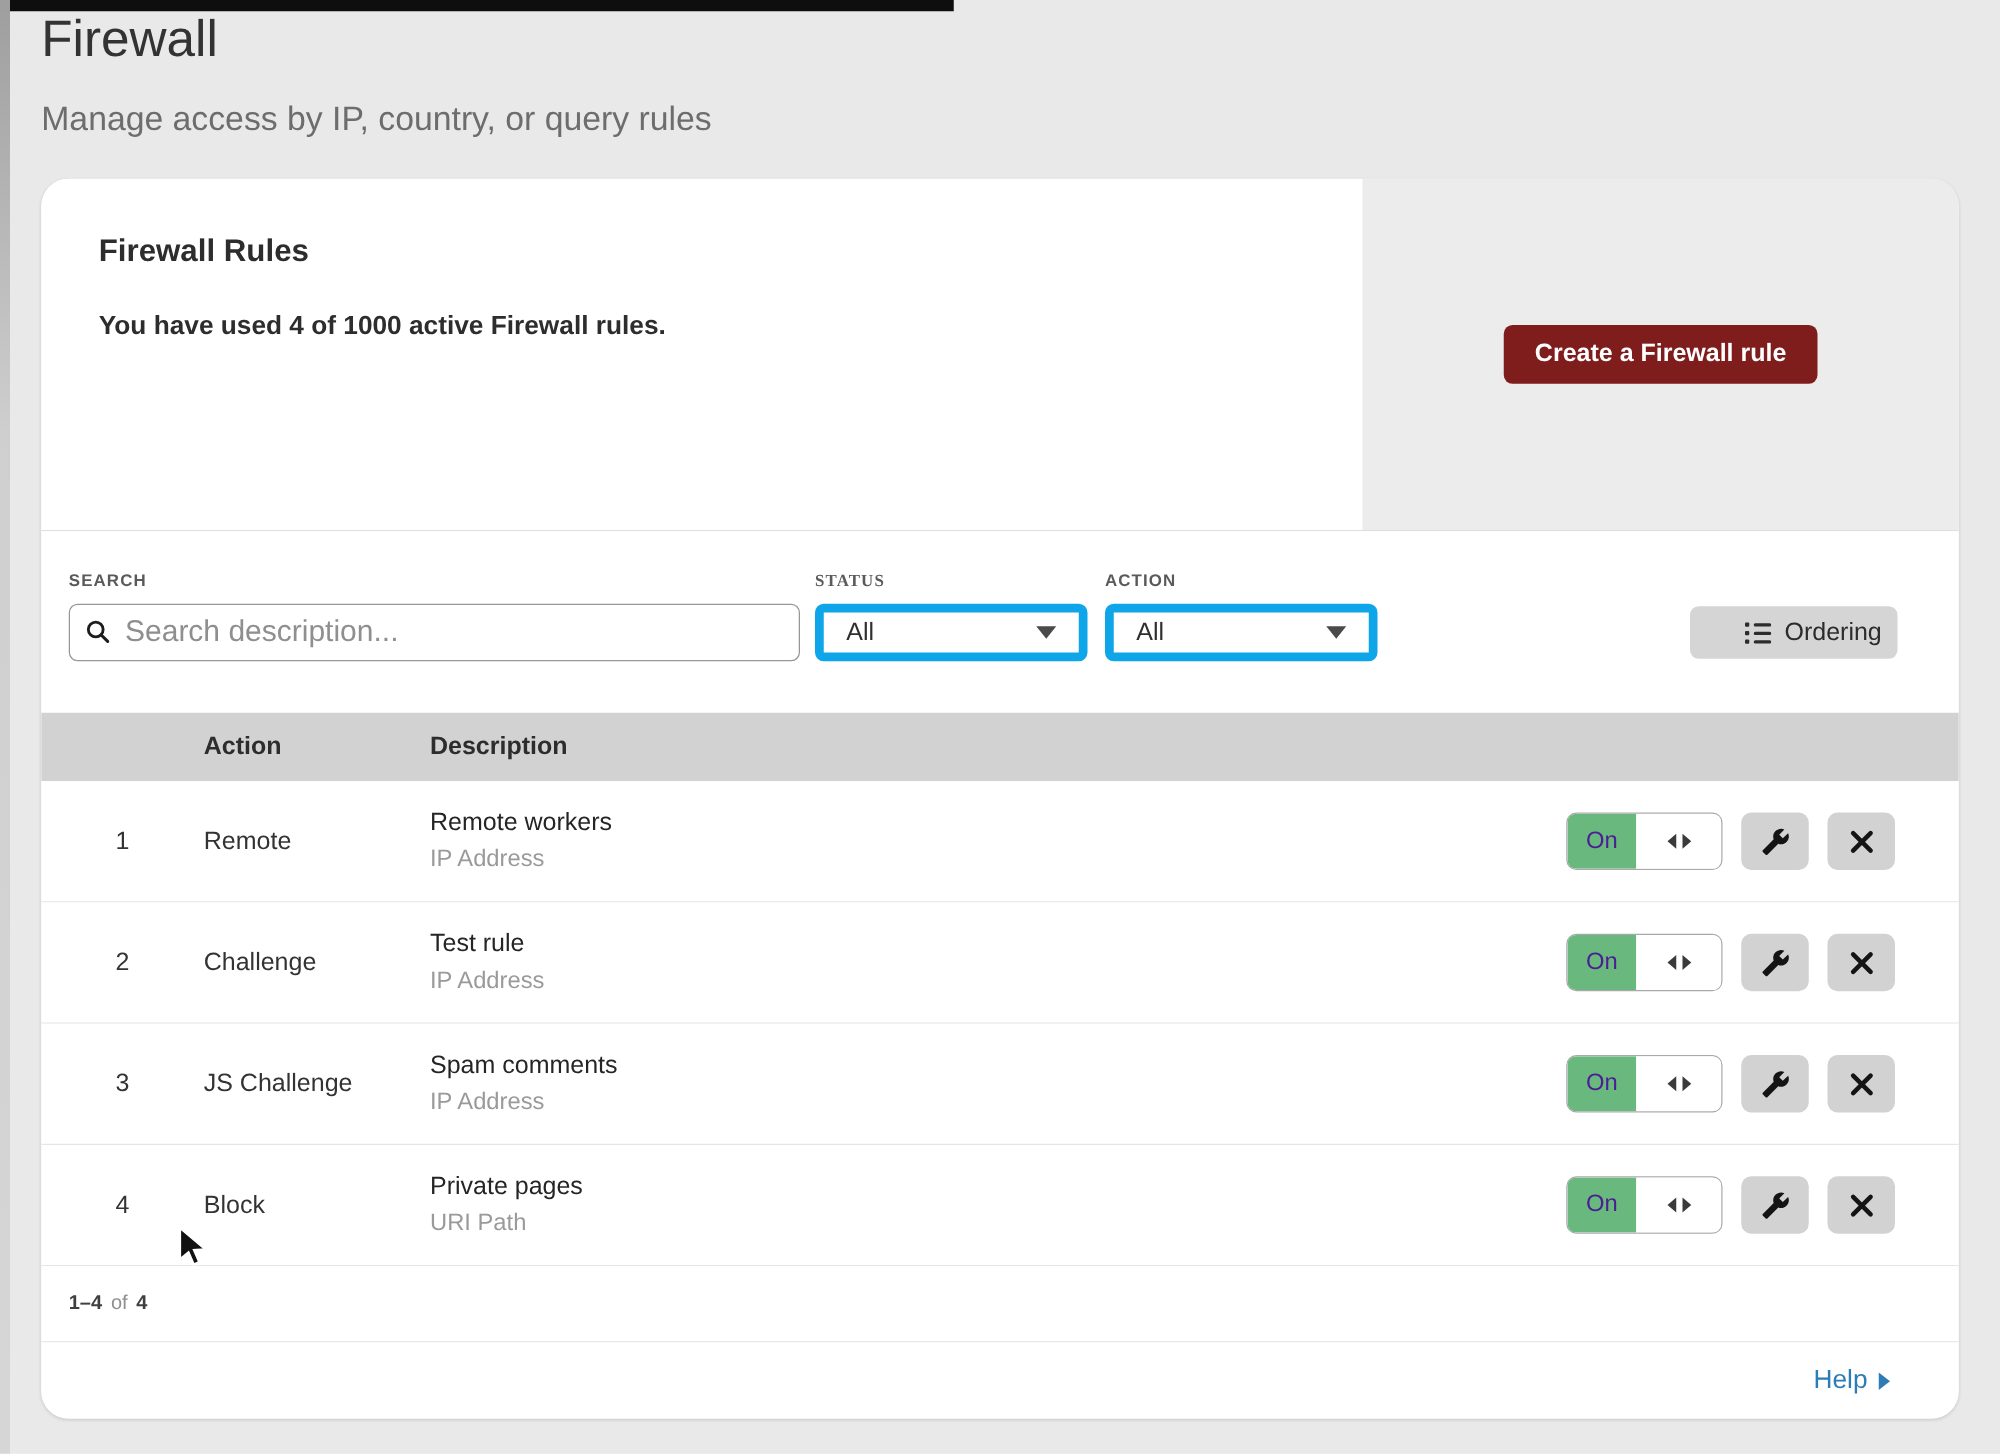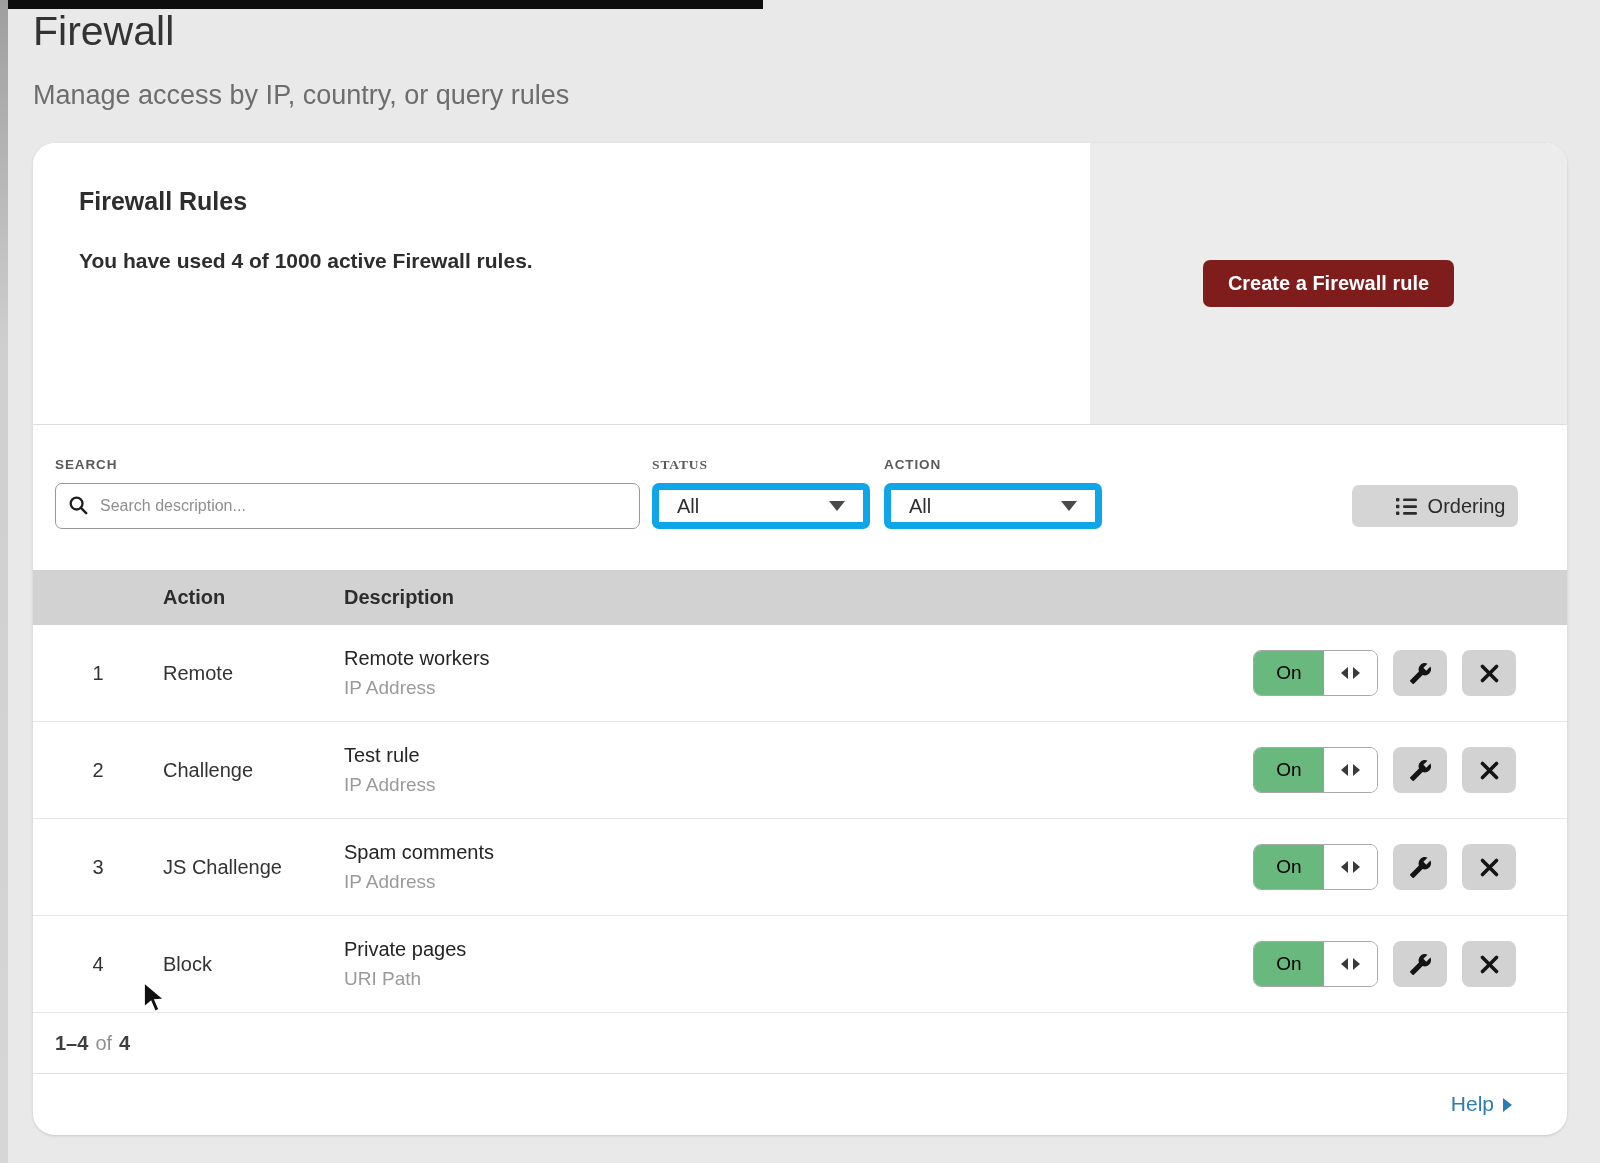--- a/index.html
+++ b/index.html
@@ -43,21 +43,21 @@
 
   
   .filters { position:relative; height:145px; background:#fff; }
   .filter-label { position:absolute; font-size:13.5px; font-weight:700; letter-spacing:0.9px; color:#5a5a5a; }
   .lbl-search { left:22px;  top:32px; }
   .lbl-status { left:619px; top:32px;font-family:Liberation Serif, serif; }
   .lbl-action { left:851px; top:32px; }
   .search-box { position:absolute; left:22px; top:58px; width:585px; height:46px; }
   .search-box input {
     width:100%; height:100%; border:1px solid #979797; border-radius:7px;
-    font-family:inherit; font-size:16px; color:#2f2f2f; padding:0 14px 0 44px; background:#fff; outline:none;
+    font-family:inherit; font-size:24px; color:#2f2f2f; padding:0 14px 0 44px; background:#fff; outline:none;
   }
   .search-box input::placeholder { color:#8f8f8f; }
   .search-glyph { position:absolute; left:13px; top:12px; width:21px; height:21px; pointer-events:none; }
   .dropdown {
     position:absolute; top:58px; width:218px; height:46px;
     border:7px solid #0ea5e9; border-radius:7px; background:#fff;
     display:flex; align-items:center; padding:0 18px; font-size:20px; color:#2f2f2f; cursor:pointer;
   }
   .dd-status { left:619px; }
   .dd-action { left:851px; }
@@ -86,36 +86,36 @@
   .rule-row .col-action { font-size:20px; color:#333; }
   .desc-title { font-size:20px; color:#252525; margin-bottom:7px; }
   .desc-sub   { font-size:19px; color:#9a9a9a; }
   .row-controls { display:flex; align-items:center; gap:15px; padding-right:51px; }
 
   .toggle {
     display:flex; width:125px; height:46px; border-radius:8px; overflow:hidden;
     border:1px solid #a9a9a9; cursor:pointer; background:#fff;
   }
   .toggle-on {
-    width:70px; background:#69b87e; color:#000000; font-size:19px;
+    width:55px; background:#69b87e; color:#4c1d95; font-size:19px;
     display:flex; align-items:center; justify-content:center;text-align:center;
   }
   .toggle-handle { flex:1; background:#fff; display:flex; align-items:center; justify-content:center; gap:5px; }
   .tri-left  { width:0; height:0; border-top:6px solid transparent; border-bottom:6px solid transparent; border-right:7px solid #3a3a3a; }
   .tri-right { width:0; height:0; border-top:6px solid transparent; border-bottom:6px solid transparent; border-left:7px solid #3a3a3a; }
 
   .icon-btn {
     width:54px; height:46px; border:none; border-radius:8px; background:#d2d2d2;
     display:flex; align-items:center; justify-content:center; cursor:pointer;
   }
   .wrench-svg { transform:scaleX(-1); }
 
   
   .pagination { height:61px; display:flex; align-items:center; padding-left:22px;
-                border-bottom:1px solid #e2e2e2; font-size:20px; background:#fff; }
+                border-bottom:1px solid #e2e2e2; font-size:16px; background:#fff; }
   .pg-strong { font-weight:700; color:#3f3f3f; }
   .pg-of { color:#8f8f8f; margin:0 7px; }
   .help-row { height:59px; display:flex; align-items:center; justify-content:flex-end;
               padding-right:55px; background:#fff; }
   .help-link { display:flex; align-items:center; gap:9px; color:#2d7cb5; font-size:21px;
                text-decoration:none; cursor:pointer; }
   .help-caret { width:0; height:0; border-top:7px solid transparent; border-bottom:7px solid transparent;
                 border-left:9px solid #2d7cb5; margin-top:2px; }
 
   

